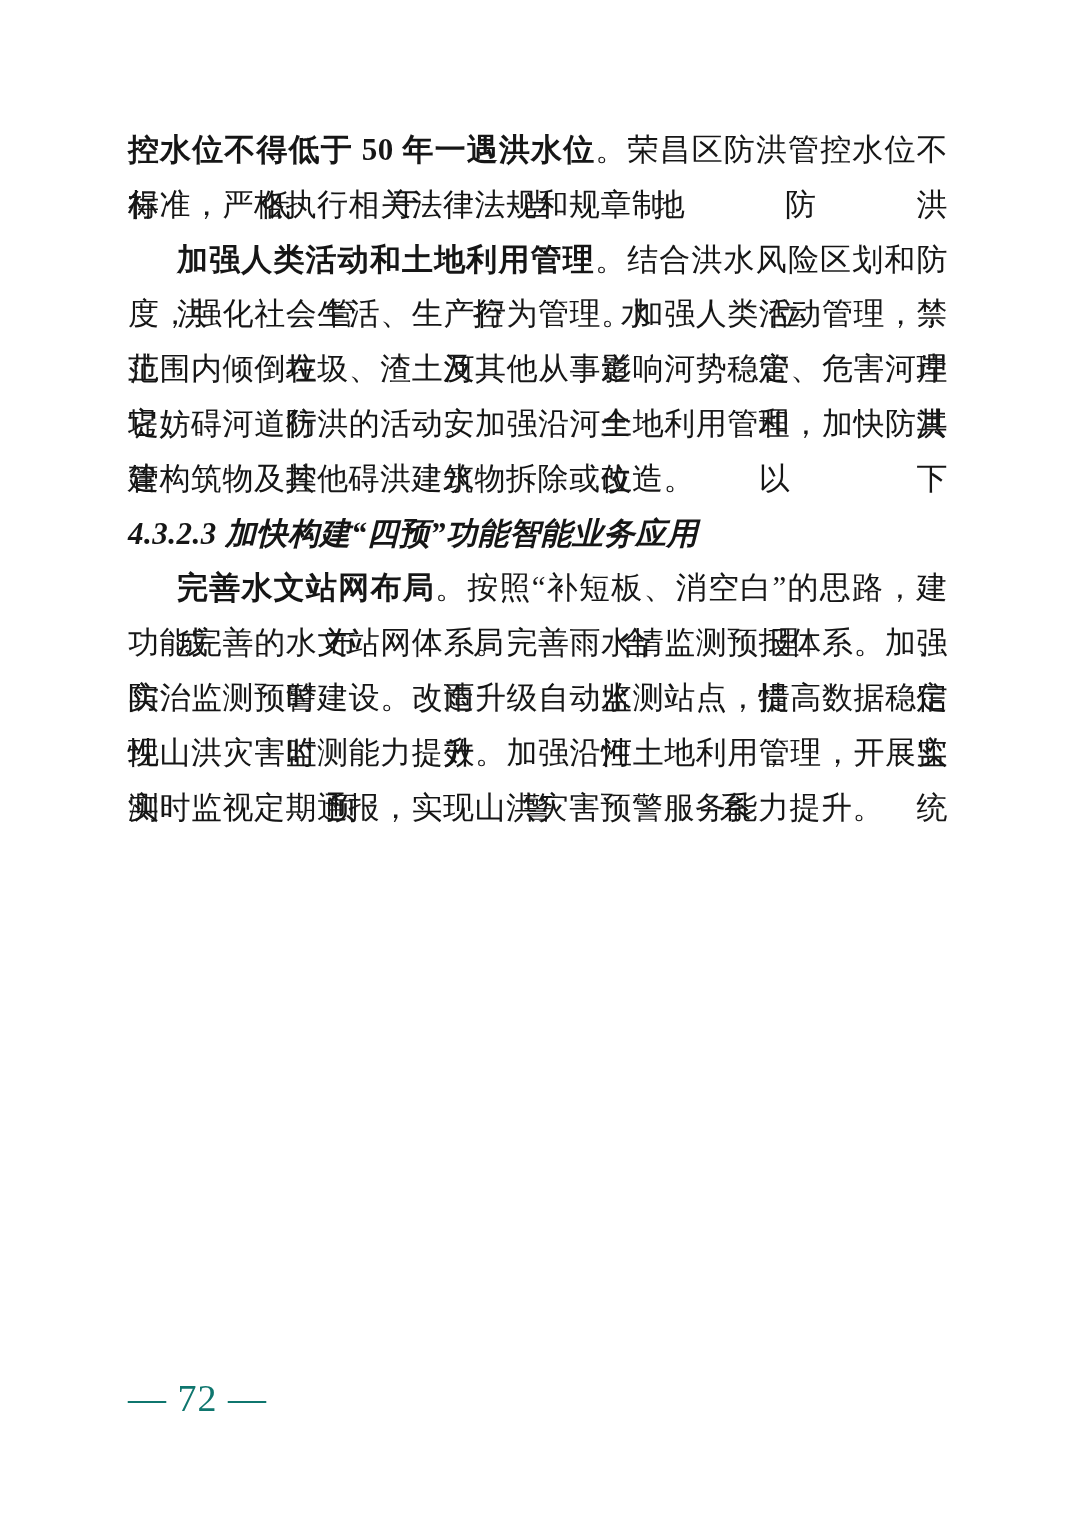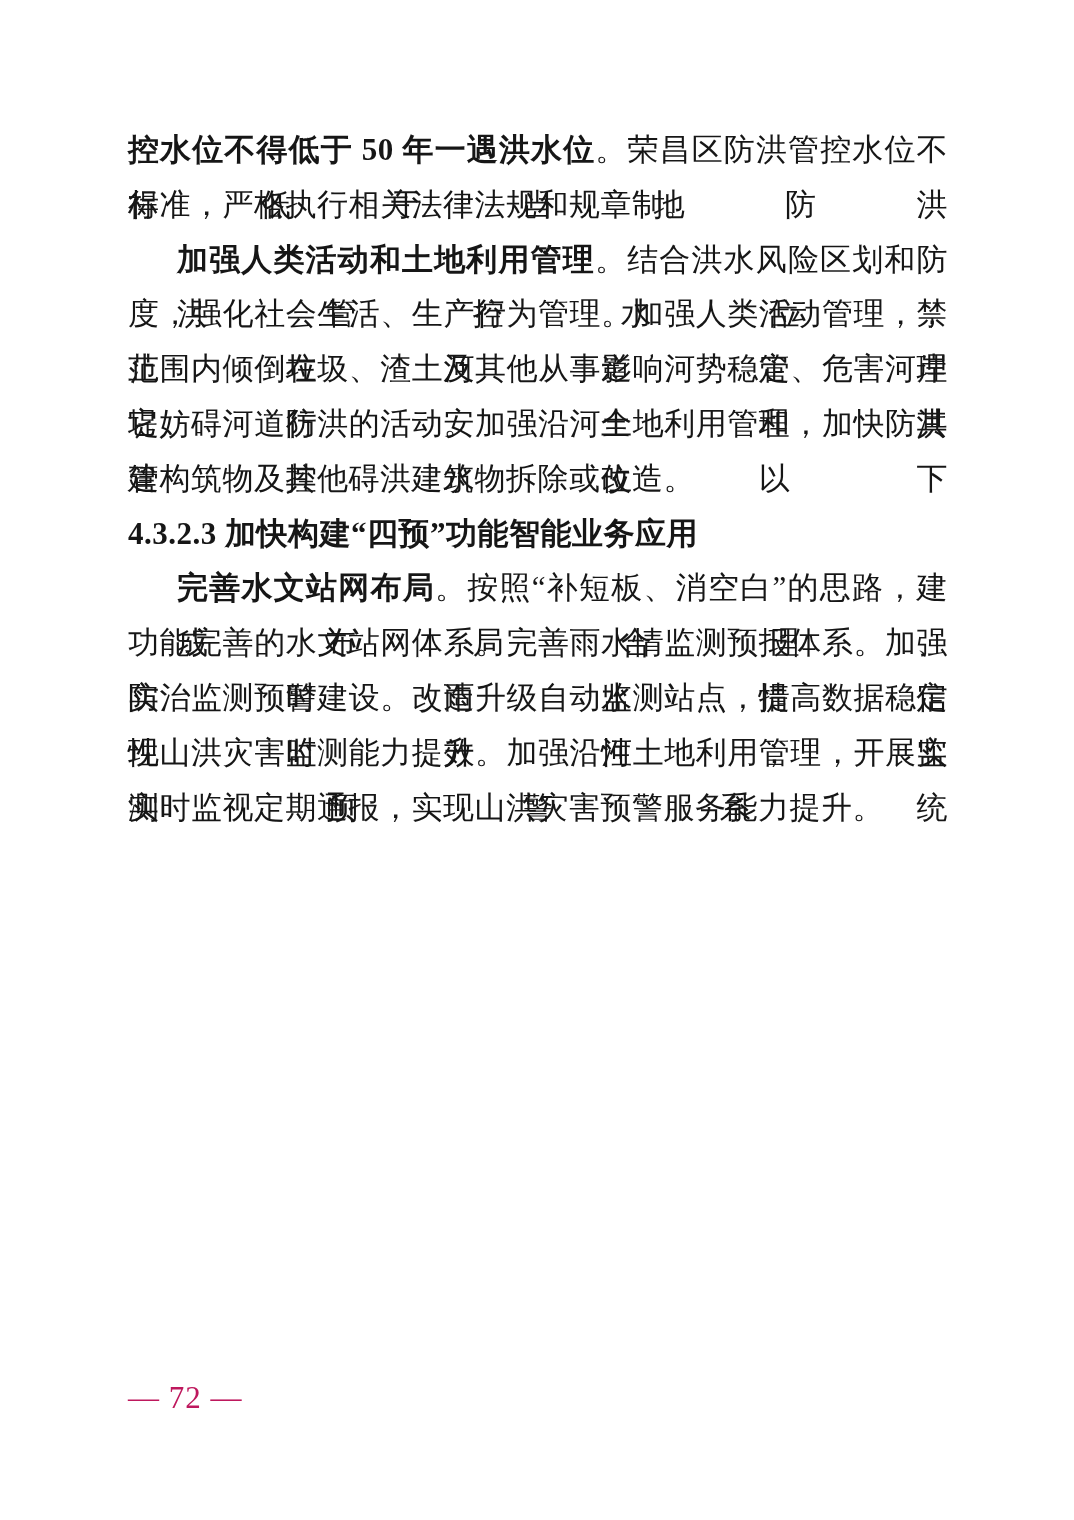--- a/index.html
+++ b/index.html
@@ -32,31 +32,32 @@
   .line.justified {
     white-space: normal;
     text-align: justify;
     text-align-last: justify;
   }
   .line.indented {
     padding-left: 49px;
   }
   .line.heading .run {
     font-weight: 700;
+    font-style: italic;
   }
   .run.bold {
     font-weight: 700;
   }
   .page-number {
     position: absolute;
     left: 128px;
     top: 1378px;
-    font-size: 31px;
+    font-size: 38px;
     line-height: 40px;
-    color: #be185d;
+    color: #0f766e;
     letter-spacing: 1px;
   }
 </style>
 </head>
 <body>
 
 <div class="page">
   <div class="text-block" id="text-block">
       <div class="line justified"><span class="run bold">控水位不得低于 50 年一遇洪水位</span><span class="run">。荣昌区防洪管控水位不得低于当地防洪</span></div>
       <div class="line"><span class="run">标准，严格执行相关法律法规和规章制。</span></div>

